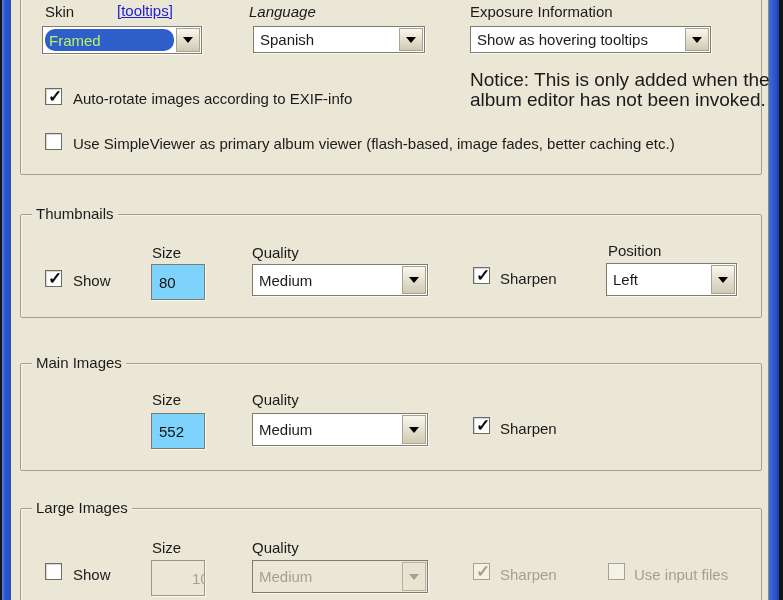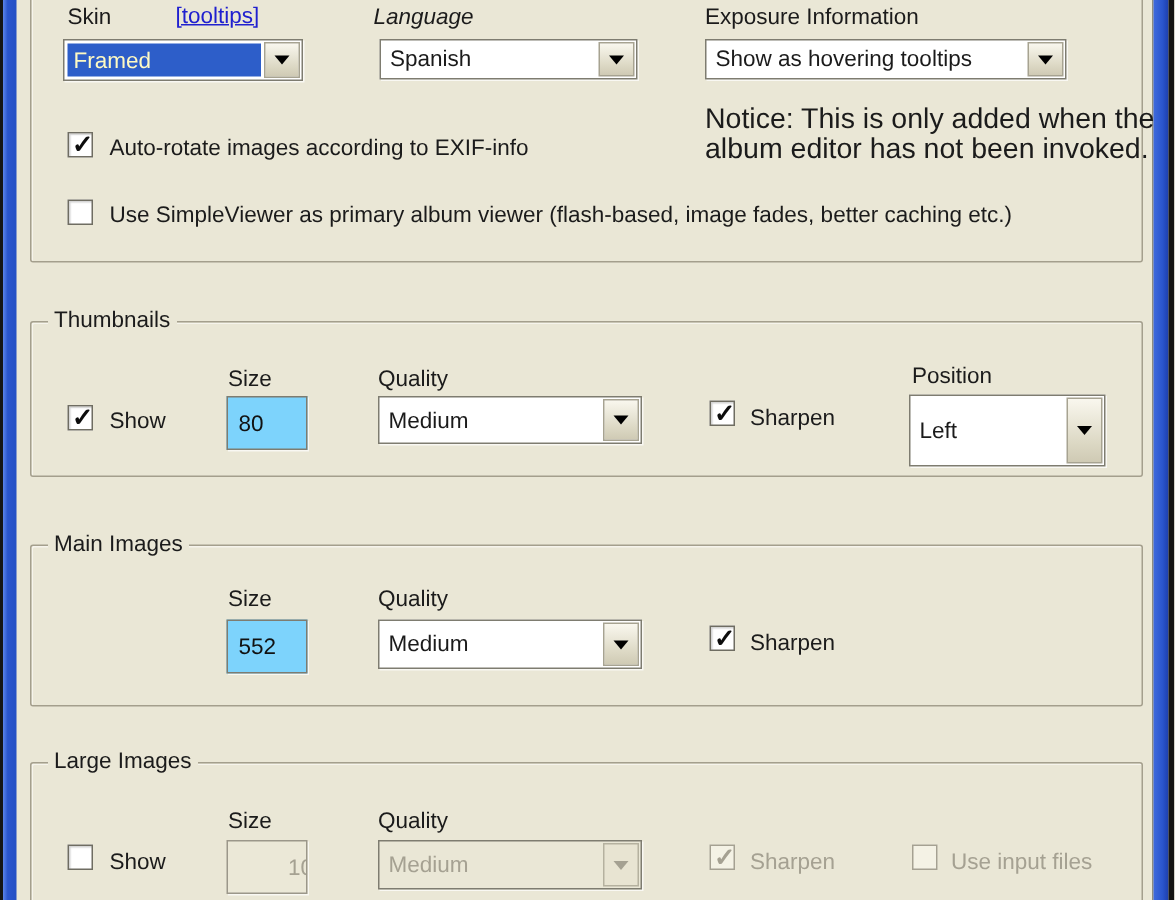--- a/index.html
+++ b/index.html
@@ -28,21 +28,21 @@
   .link { color:#2020cf; text-decoration:underline; cursor:pointer; }
 
   .notice { position:absolute; font-size:19px; line-height:20px; }
 
   
   .combo { position:absolute; background:#fff; border:1px solid #7e7c70;
            display:flex; align-items:stretch;
            box-shadow: 1px 1px 0 rgba(255,255,255,.7); }
   .combo-text { flex:1; display:flex; align-items:center; padding-left:6px;
                 font-size:15px; white-space:nowrap; overflow:hidden; }
-  .combo-text.selected { background:#2d5ec9; color:#fef9c3; margin:2px 1px 2px 2px; padding-left:4px; }
+  .combo-text.selected { background:#2d5ec9; color:#bef264; margin:2px 1px 2px 2px; padding-left:4px;border-radius:10px; }
   .combo-btn { width:24px; margin:1px; background:linear-gradient(#f9f7ee,#dcd8c4 70%,#cfcab4);
                border:1px solid #a7a391; display:flex; align-items:center; justify-content:center; }
   .arrow { width:0; height:0; border-left:5px solid transparent;
            border-right:5px solid transparent; border-top:6px solid #000; }
   .combo.disabled { background:#eae7d6; }
   .combo.disabled .combo-text { color:#a5a192; }
   .combo.disabled .combo-btn { background:#e8e4d2; border-color:#b5b19f; }
   .combo.disabled .arrow { border-top-color:#a5a192; }
 
   
@@ -126,21 +126,21 @@
   <div class="combo" style="left:252px; top:264px; width:176px; height:32px;">
     <div class="combo-text">Medium</div>
     <div class="combo-btn">
       <div class="arrow"></div>
     </div>
   </div>
 
   <div class="checkbox checked" style="left:473px; top:267px;"></div>
   <div class="lbl" style="left:500px; top:270px;">Sharpen</div>
 
-  <div class="combo" style="left:606px; top:263px; width:131px; height:48px;">
+  <div class="combo" style="left:606px; top:263px; width:131px; height:33px;">
     <div class="combo-text">Left</div>
     <div class="combo-btn">
       <div class="arrow"></div>
     </div>
   </div>
 
   <div class="groupbox" style="left:20px; top:363px; width:742px; height:108px;">
     <div class="gb-title">Main Images</div>
   </div>
 

